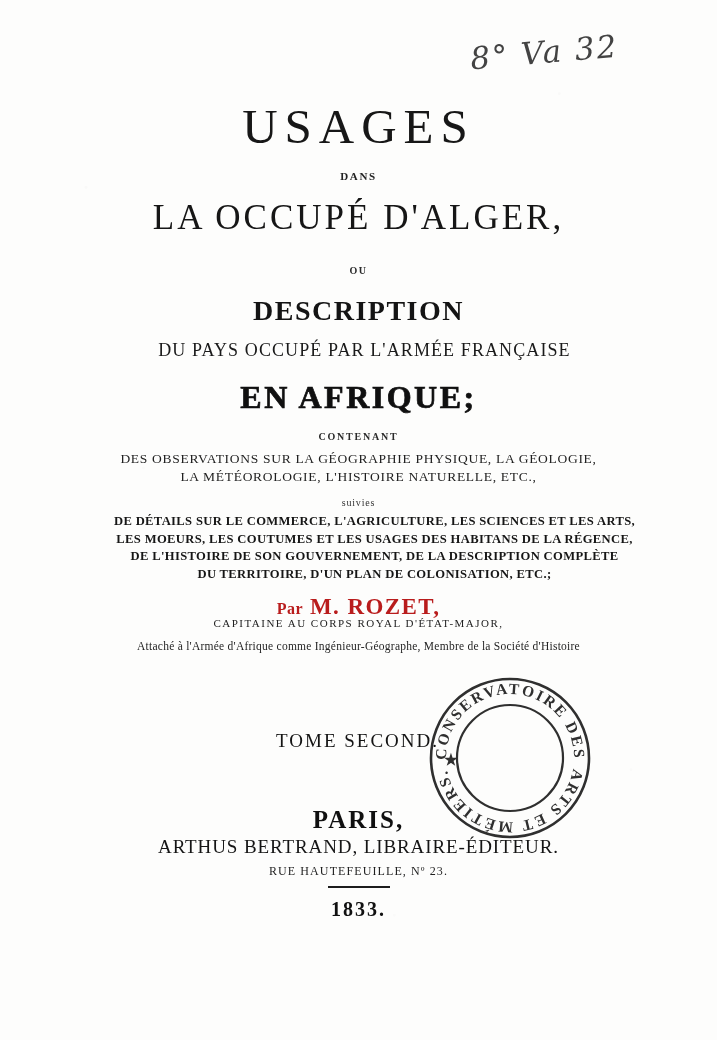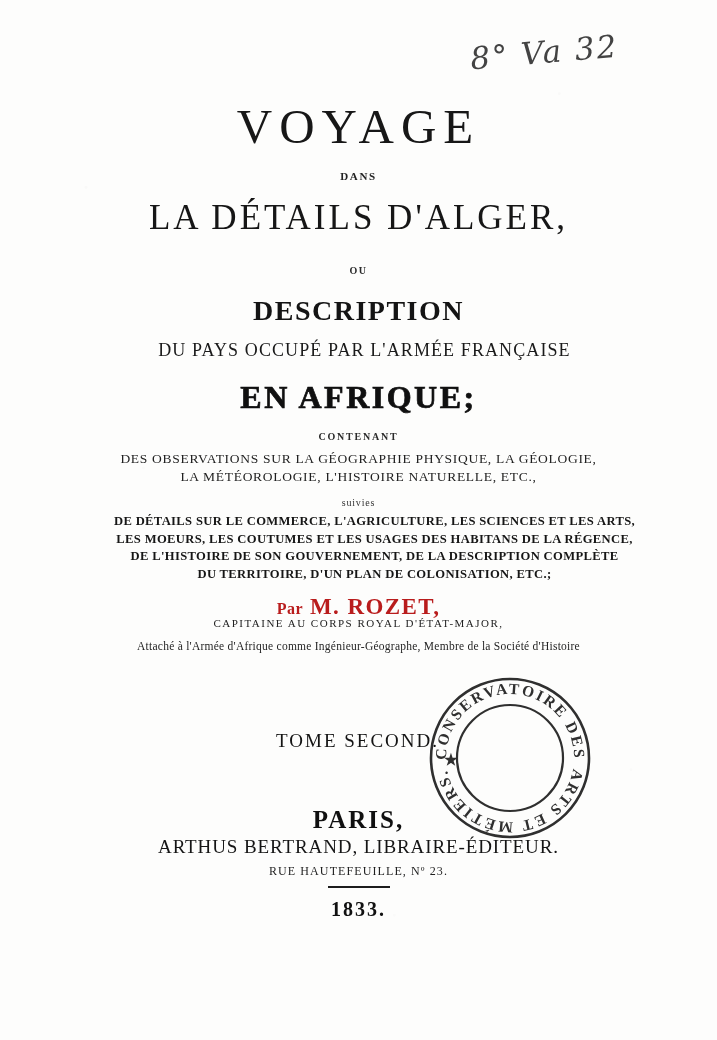--- a/index.html
+++ b/index.html
@@ -265,25 +265,25 @@
 </head>
 <body>
 
 <div class="page">
   <div class="paper-noise"></div>
 
   <div class="content">
 
     <div class="shelfmark">8° Va 32</div>
 
-    <div class="t-voyage">VOYAGE</div>
+    <div class="t-voyage">USAGES</div>
 
     <div class="t-dans">DANS</div>
 
-    <div class="t-regence">LA DÉTAILS D'ALGER,</div>
+    <div class="t-regence">LA OCCUPÉ D'ALGER,</div>
 
     <div class="t-ou">OU</div>
 
     <div class="t-description">DESCRIPTION</div>
 
     <div class="t-dupays">DU PAYS OCCUPÉ PAR L'ARMÉE FRANÇAISE</div>
 
     <div class="t-afrique">EN AFRIQUE;</div>
 
     <div class="t-contenant">CONTENANT</div>

